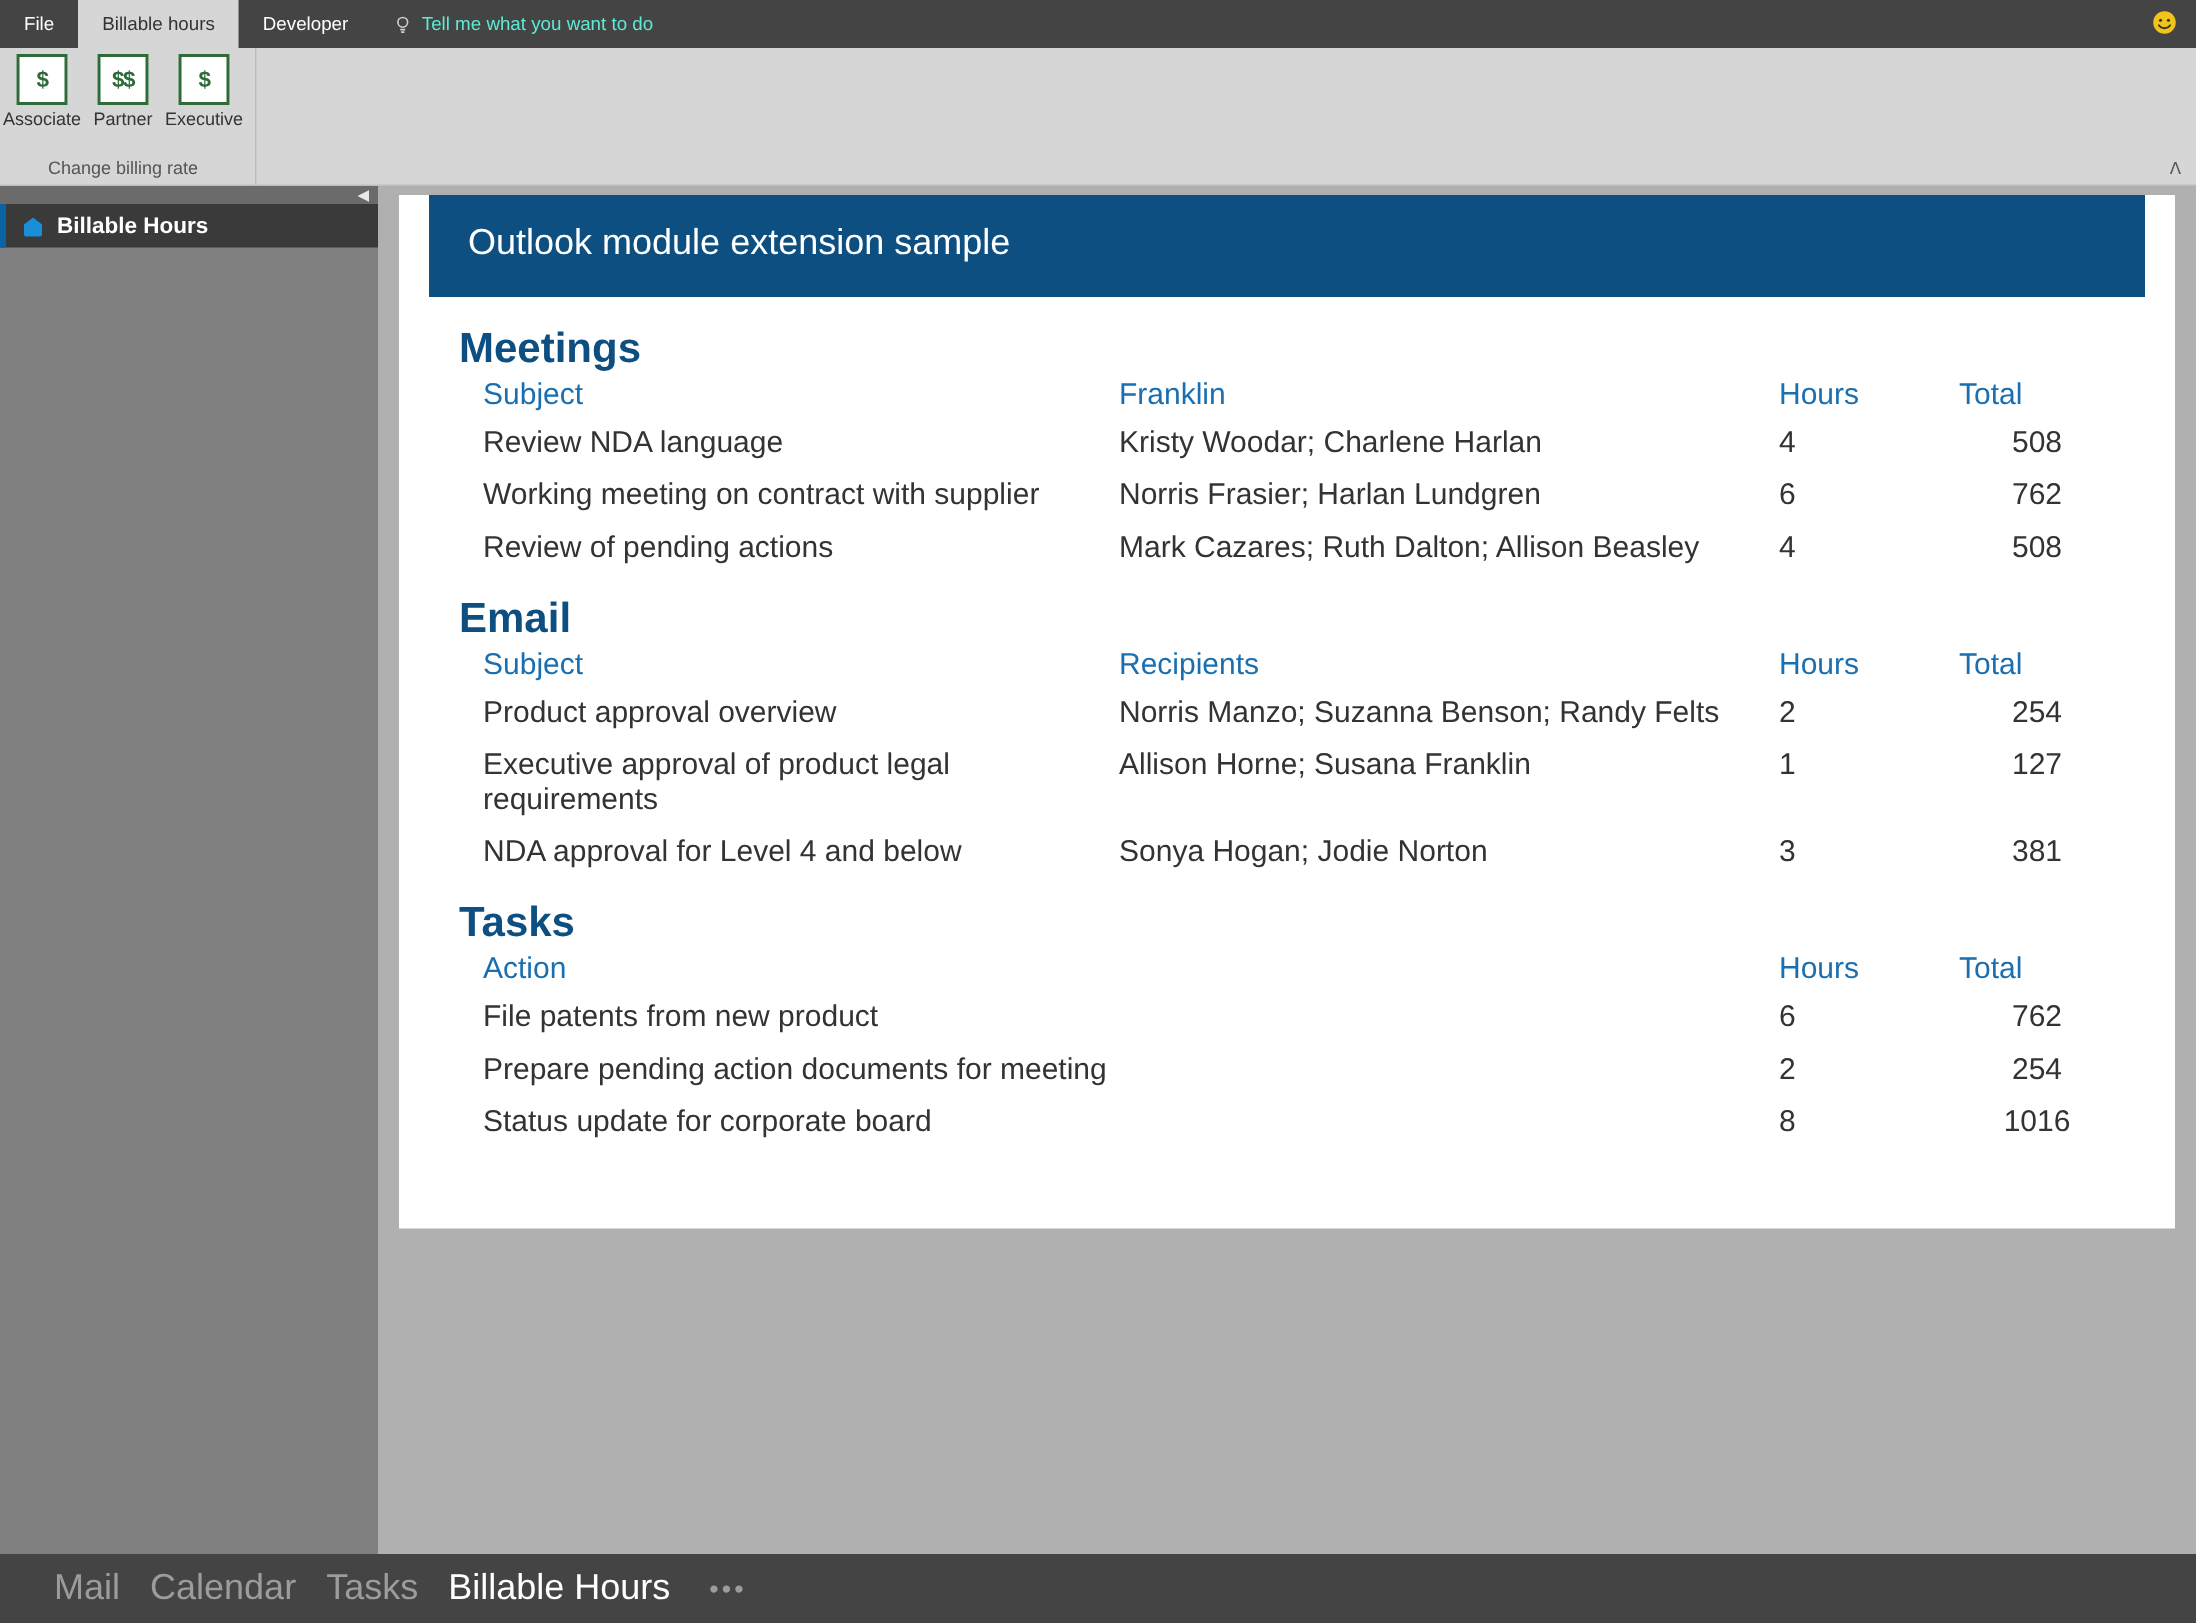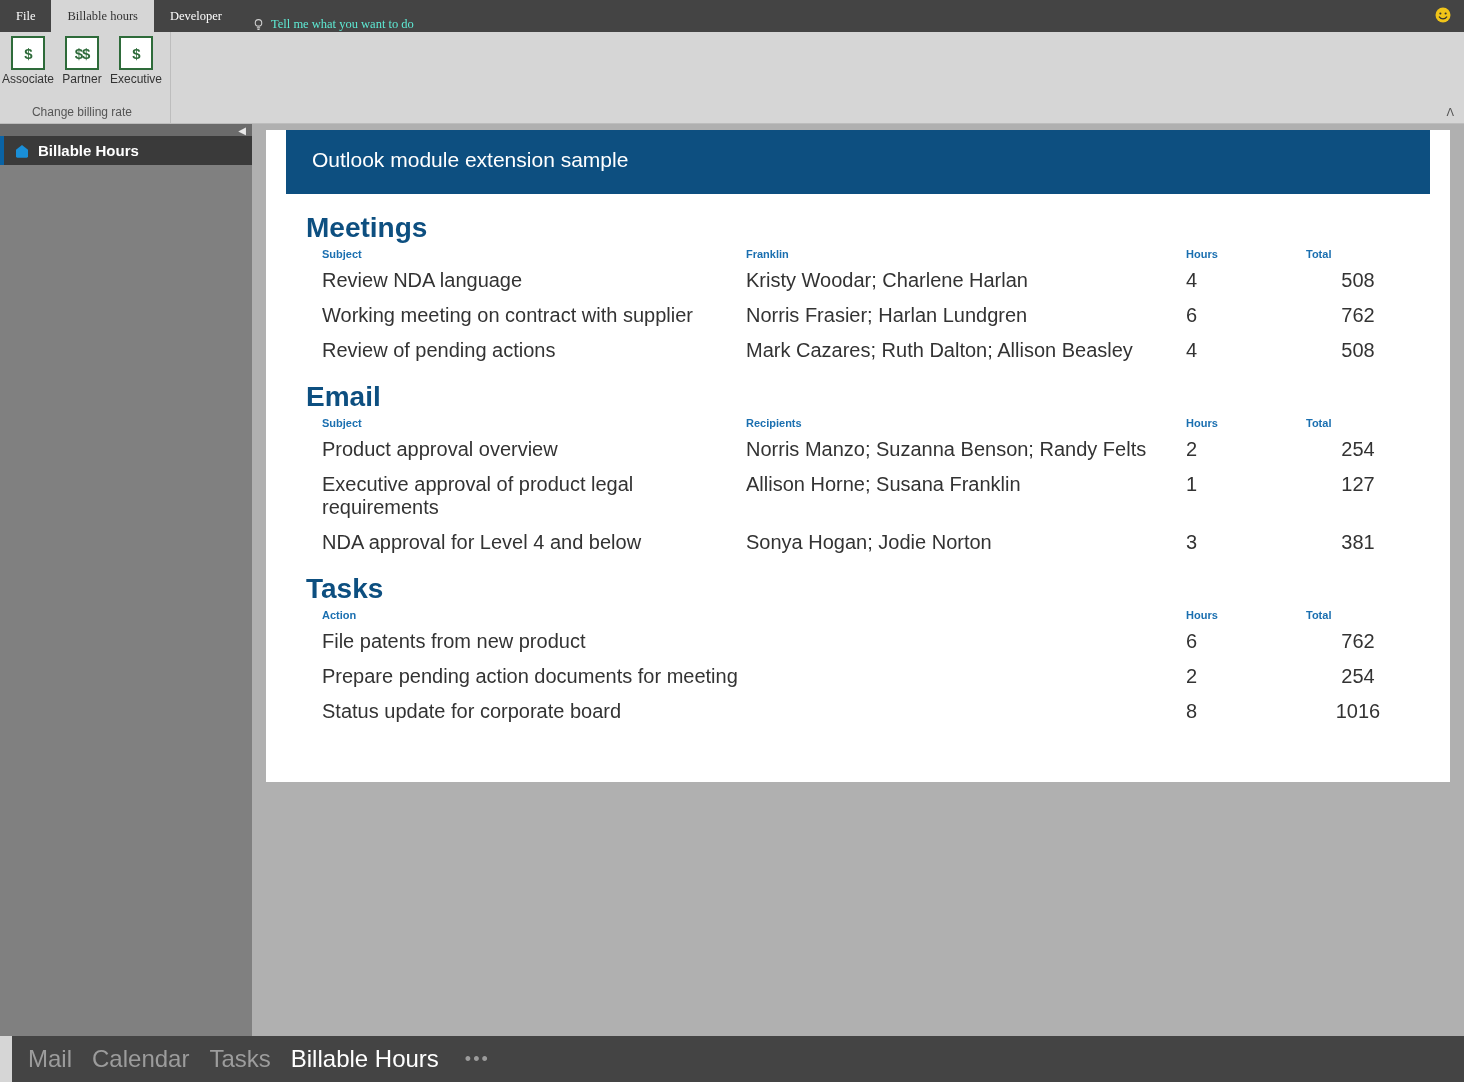--- a/index.html
+++ b/index.html
@@ -9,26 +9,25 @@
     height: 1082px;
     overflow: hidden;
     background: #d6d6d6;
     position: relative;
   }
 
   
   .top-tabs {
     background: #444444;
     display: flex;
-    align-items: flex-end;
+    align-items: center;
     height: 32px;
     color: #ffffff;
     font-size: 12.5px;
     position: relative;
-    font-family: Liberation Serif, serif;
   }
   .top-tabs .tab {
     padding: 0 16px;
     height: 100%;
     display: flex;
     align-items: center;
     cursor: default;
   }
   .top-tabs .tab.active {
     background: #d6d6d6;
@@ -148,70 +147,70 @@
     padding: 0 14px 14px 14px;
     overflow: auto;
   }
   .main {
     background: #ffffff;
     padding: 0 0 40px 0;
   }
   .banner {
     background: #0d4f80;
     color: #ffffff;
-    font-size: 21px;
+    font-size: 24px;
     font-weight: 400;
     padding: 18px 26px 22px 26px;
     margin: 6px 20px 18px 20px;
   }
 
   .section { padding: 0 40px 12px 40px; }
   .section-title {
     color: #0d4f80;
     font-size: 28px;
     font-weight: 600;
     margin-bottom: 2px;
   }
   table.data {
     width: 100%;
     border-collapse: collapse;
     table-layout: fixed;
   }
   table.data th {
     text-align: left;
     color: #1a6fb0;
-    font-weight: 700;
-    font-size: 11px;
+    font-weight: 400;
+    font-size: 20px;
     padding: 2px 0 4px 0;
   }
   table.data td {
     font-size: 20px;
     color: #333333;
     padding: 5px 0 7px 0;
     vertical-align: top;
   }
   col.c1 { width: 440px; }
   col.c2 { width: 440px; }
   col.c3 { width: 120px; }
   col.c4 { width: auto; }
   .num-right { text-align: center; }
   table.data th:first-child,
   table.data td:first-child { padding-left: 16px; }
 
   
   .bottom-nav {
     position: absolute;
-    left: 12px;
+    left: 0;
     right: 0;
     bottom: 0;
     height: 46px;
     background: #444444;
     display: flex;
     align-items: center;
-    padding-left: 16px;
+    padding-left: 36px;
     gap: 20px;
     color: #9c9c9c;
     font-size: 24px;
     font-weight: 300;
   }
   .bottom-nav .bn-item { cursor: default; }
   .bottom-nav .bn-item.active { color: #ffffff; }
   .bottom-nav .more {
     font-size: 18px;
     letter-spacing: 2px;

